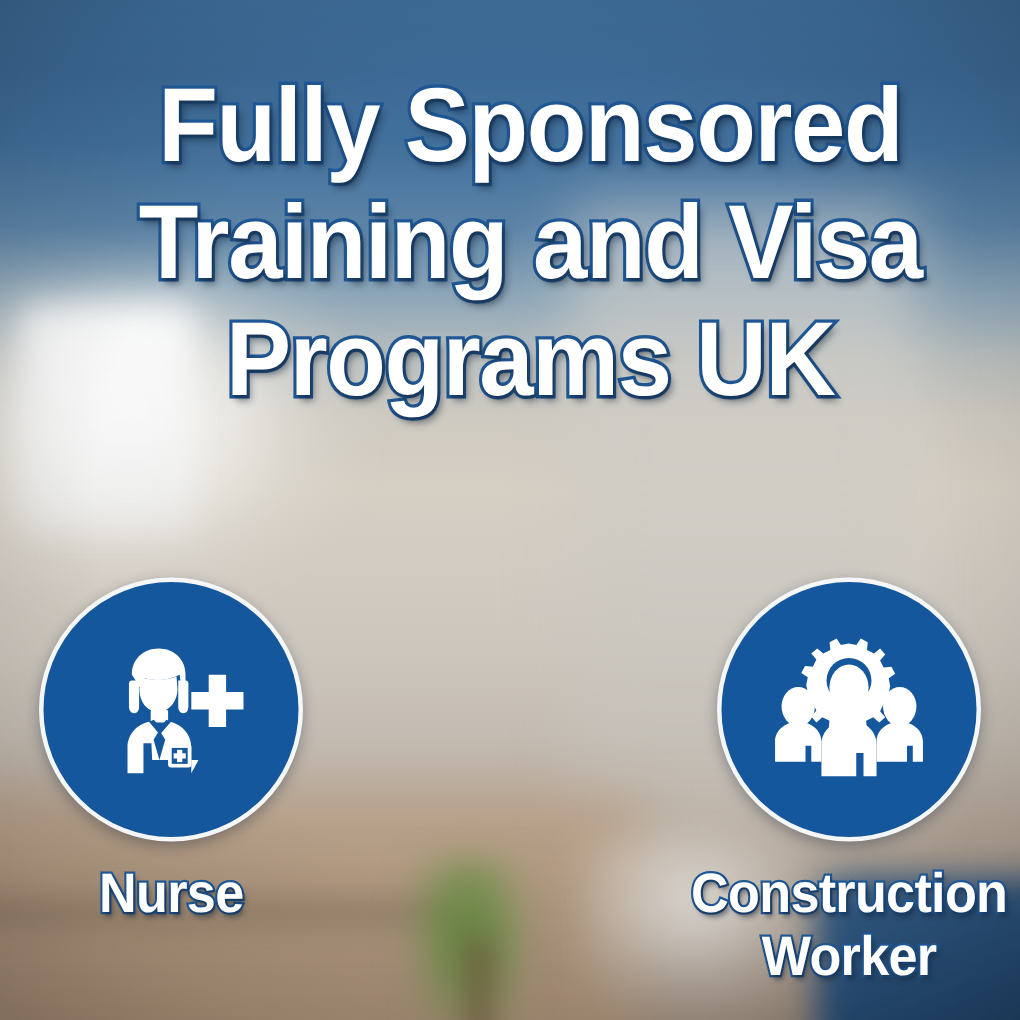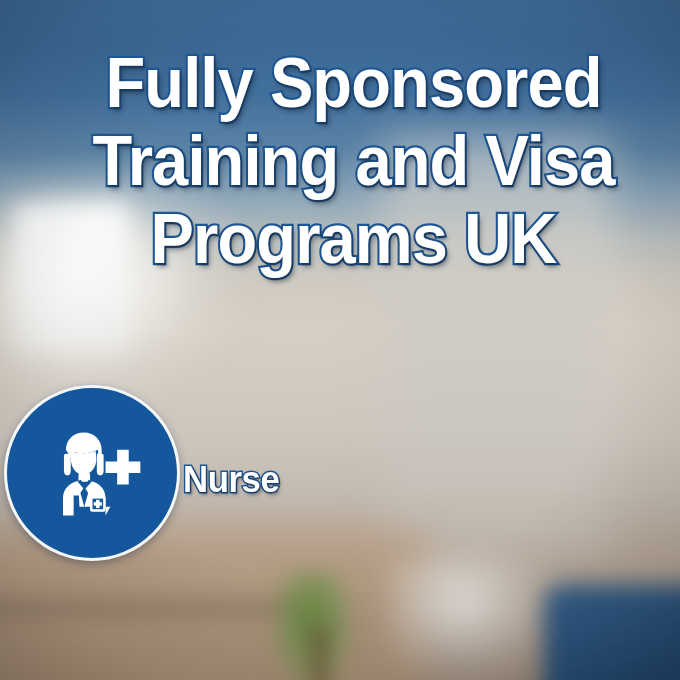--- a/index.html
+++ b/index.html
@@ -181,21 +181,21 @@
     left: 0; right: 0;
     display: flex;
     justify-content: space-between;
     align-items: flex-start;
     padding: 0 4px;
     z-index: 5;
   }
   .icon-item {
     width: 220px;
     display: flex;
-    flex-direction: row;
+    flex-direction: column;
     align-items: center;
   }
   .icon-circle {
     width: 176px;
     height: 176px;
     border-radius: 50%;
     background: #14579C;
     border: 3px solid #f4f6f7;
     box-shadow: 0 3px 9px rgba(15,30,50,0.34);
     display: flex;
@@ -276,15 +276,40 @@
             <rect x="61.8" y="90.2" width="8.4" height="3.6" fill="#ffffff"></rect>
 
             <path d="M86 36h12v12h12v12H98v12H86V60H74V48h12z"></path>
           </g>
         </svg>
       </div>
       <div class="icon-label">Nurse</div>
     </div>
 
 
+    <div class="icon-item wide">
+      <div class="icon-circle">
+        <svg viewBox="0 0 120 120">
+          <g fill="#ffffff">
+
+            <path d="M60 10.5l6.2 1.2 3.5-5.2 5.6 3-.6 6.3 5.7 2.8 4.8-4.1 4.1 4.8-4.1 4.8 2.8 5.7 6.3-.6
+                     3 5.6-5.2 3.5 1.2 6.2-1.2 6.2 5.2 3.5-3 5.6-6.3-.6-2.8 5.7 4.1 4.8-4.8 4.1-4.8-4.1
+                     -5.7 2.8.6 6.3-5.6 3-3.5-5.2-6.2 1.2-6.2-1.2-3.5 5.2-5.6-3 .6-6.3-5.7-2.8-4.8 4.1
+                     -4.1-4.8 4.1-4.8-2.8-5.7-6.3.6-3-5.6 5.2-3.5-1.2-6.2 1.2-6.2-5.2-3.5 3-5.6 6.3.6
+                     2.8-5.7-4.1-4.8 4.8-4.1 4.8 4.1 5.7-2.8-.6-6.3 5.6-3 3.5 5.2z" transform="translate(0,2) scale(0.86) translate(9.5,4)"></path>
+            <circle cx="60" cy="40" r="15.5" fill="#14579C"></circle>
+
+            <ellipse cx="25" cy="58" rx="11.5" ry="13.5"></ellipse>
+            <path d="M9 96V82c0-7.7 7.2-13.6 16-13.6S41 74.3 41 82v14h-7V85h-4v11z"></path>
+
+            <ellipse cx="95" cy="58" rx="11.5" ry="13.5"></ellipse>
+            <path d="M79 96V82c0-7.7 7.2-13.6 16-13.6S111 74.3 111 82v14h-7V85h-4v11z"></path>
+
+            <ellipse cx="60" cy="45" rx="13.5" ry="16"></ellipse>
+            <path d="M41 106V84c0-9.5 8.5-16.8 19-16.8S79 74.5 79 84v22h-9V90h-5v16z"></path>
+          </g>
+        </svg>
+      </div>
+      <div class="icon-label">Construction Worker</div>
+    </div>
 
   </div>
 </div>
 
 </body></html>

